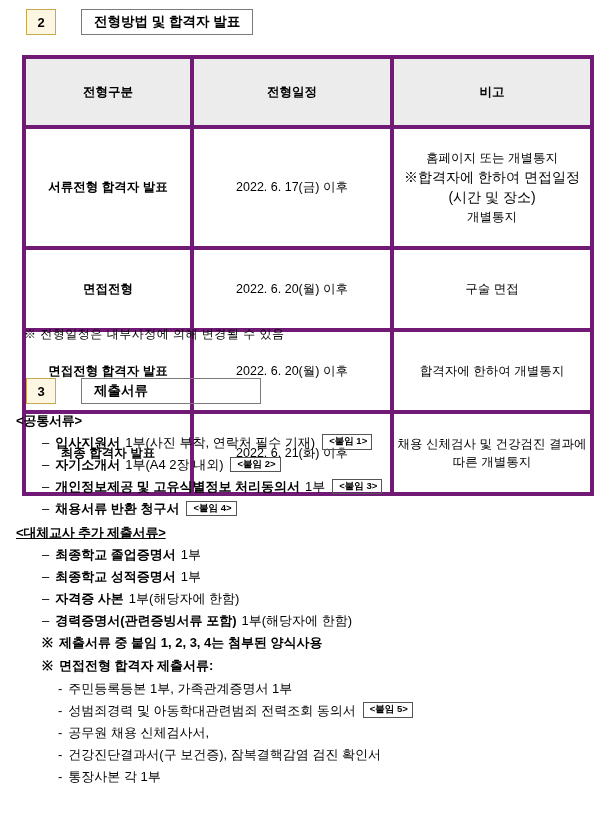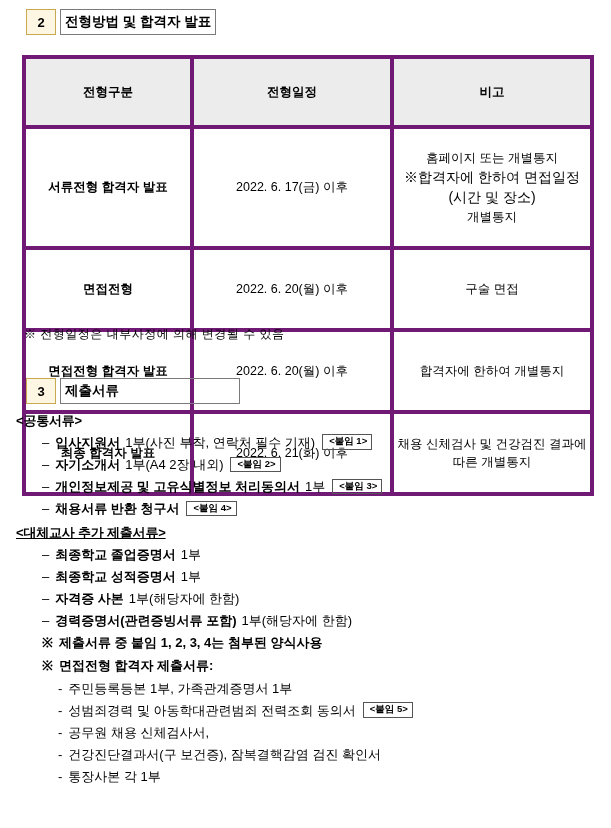--- a/index.html
+++ b/index.html
@@ -36,26 +36,26 @@
     background: #fdf6e3;
     display: flex;
     align-items: center;
     justify-content: center;
     font-size: 13px;
     font-weight: bold;
     color: #000;
     box-sizing: border-box;
   }
   .sec-title-box {
-    margin-left: 4px;
+    margin-left: 25px;
     border: 1px solid #7a7a7a;
     height: 26px;
     display: flex;
     align-items: center;
-    padding: 0 4px;
+    padding: 0 12px;
     font-size: 13.5px;
     font-weight: bold;
     box-sizing: border-box;
     white-space: nowrap;
   }
   .sec2-wrap { position: absolute; left: 26px; top: 9px; }
   .sec3-wrap { position: absolute; left: 26px; top: 378px; }
 
   
   .tbl-wrap {

